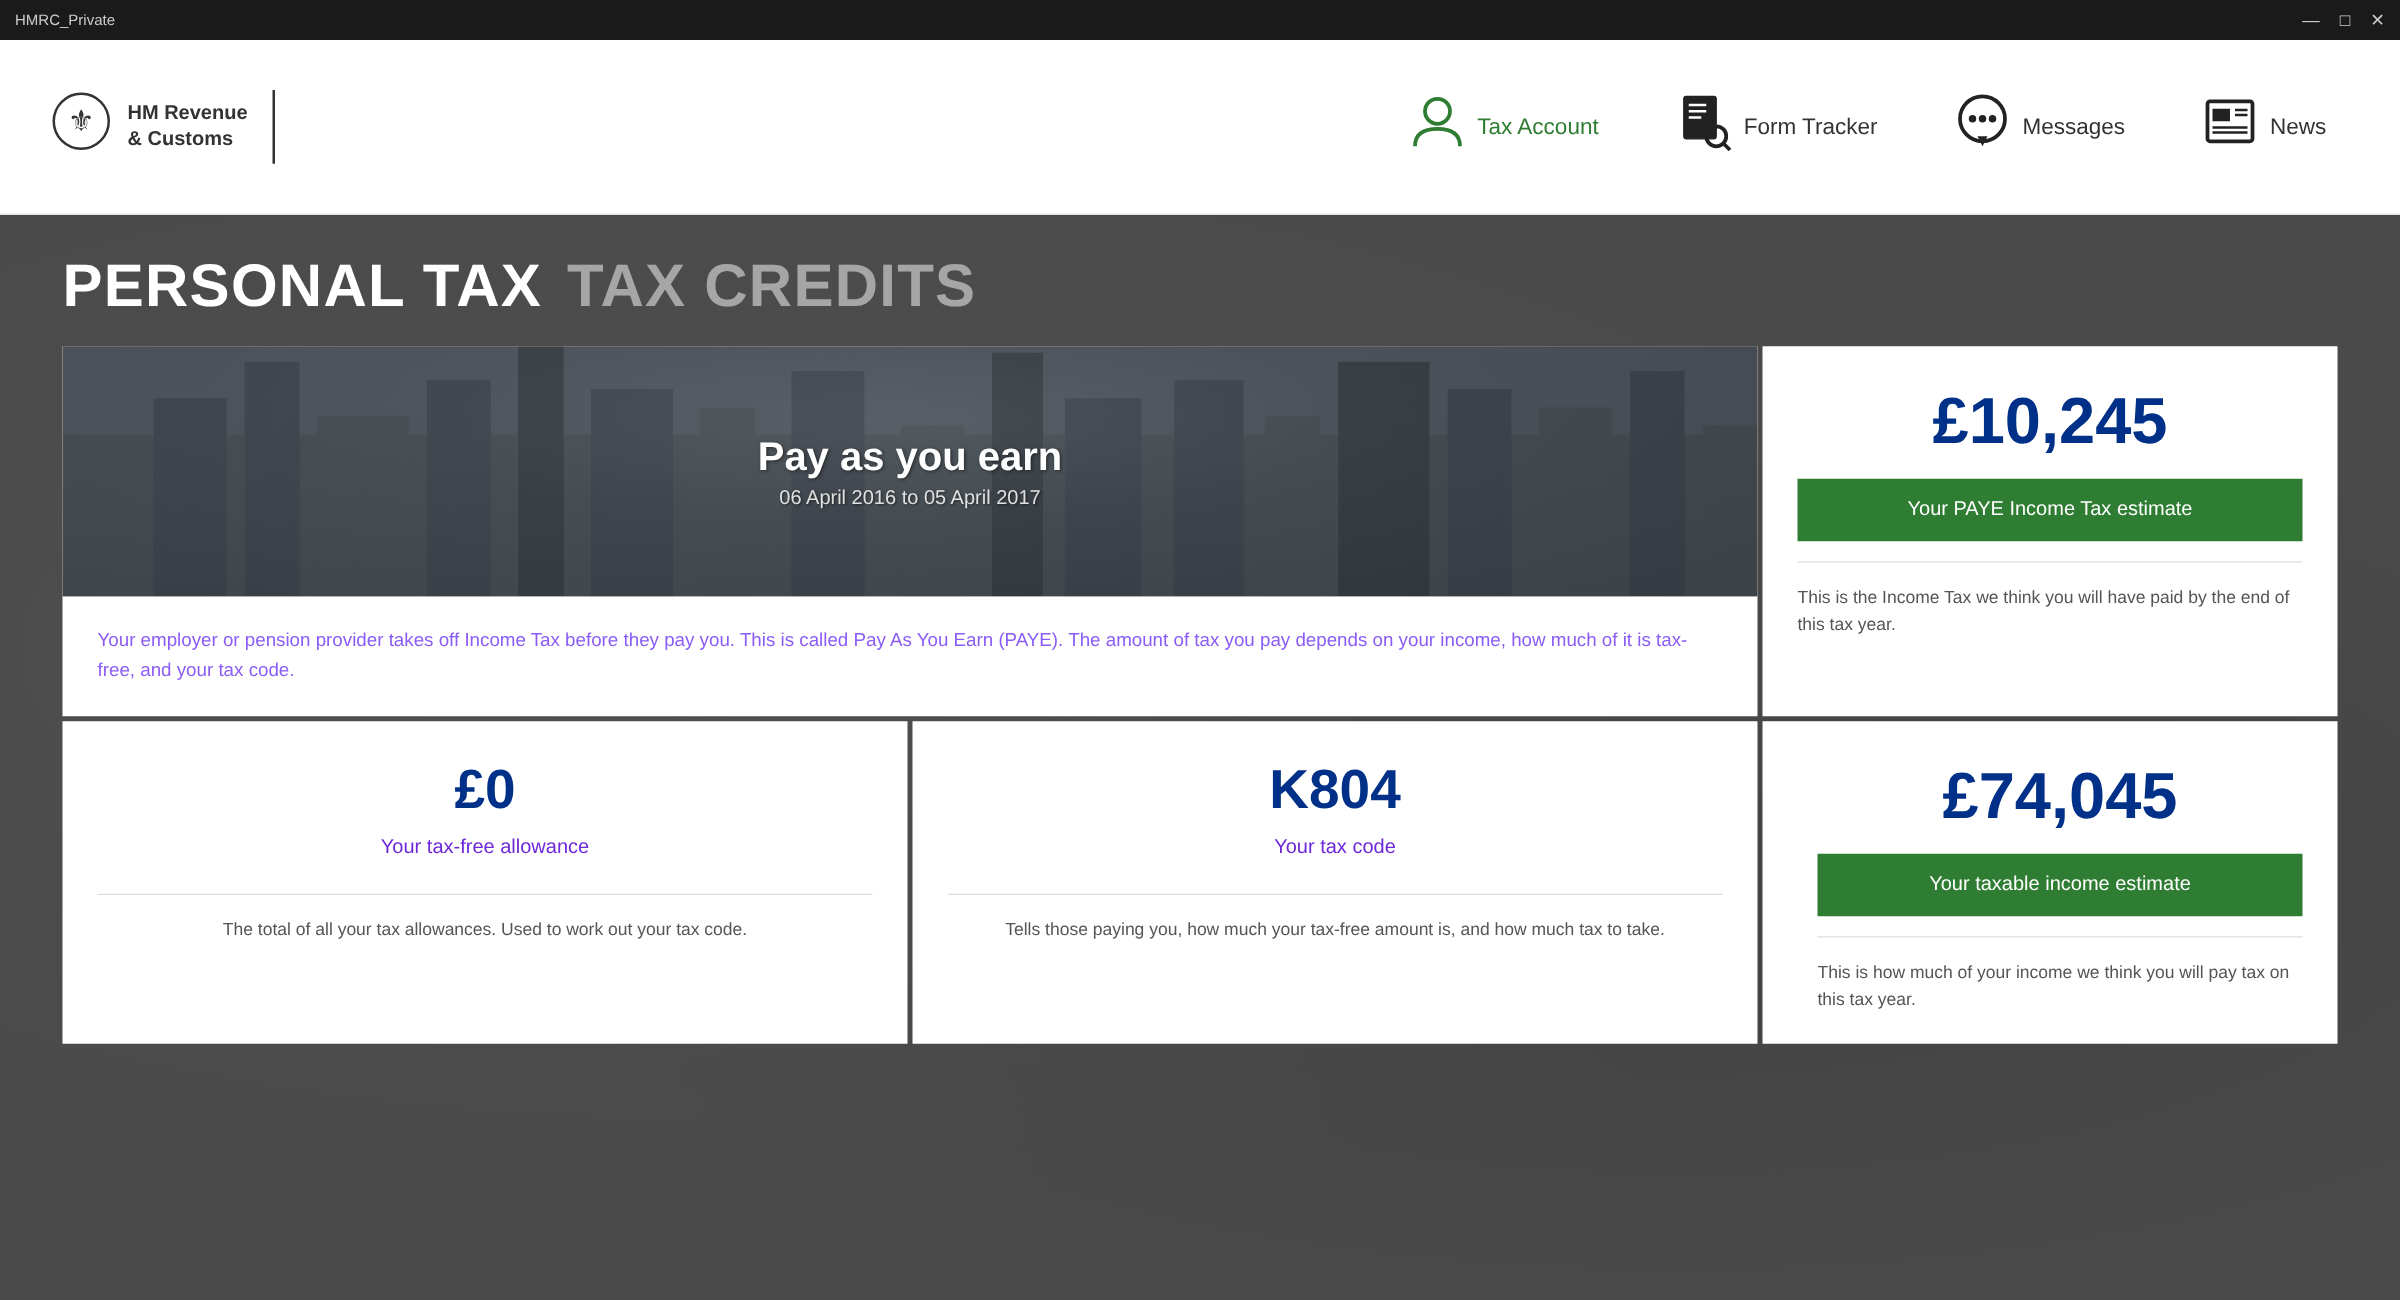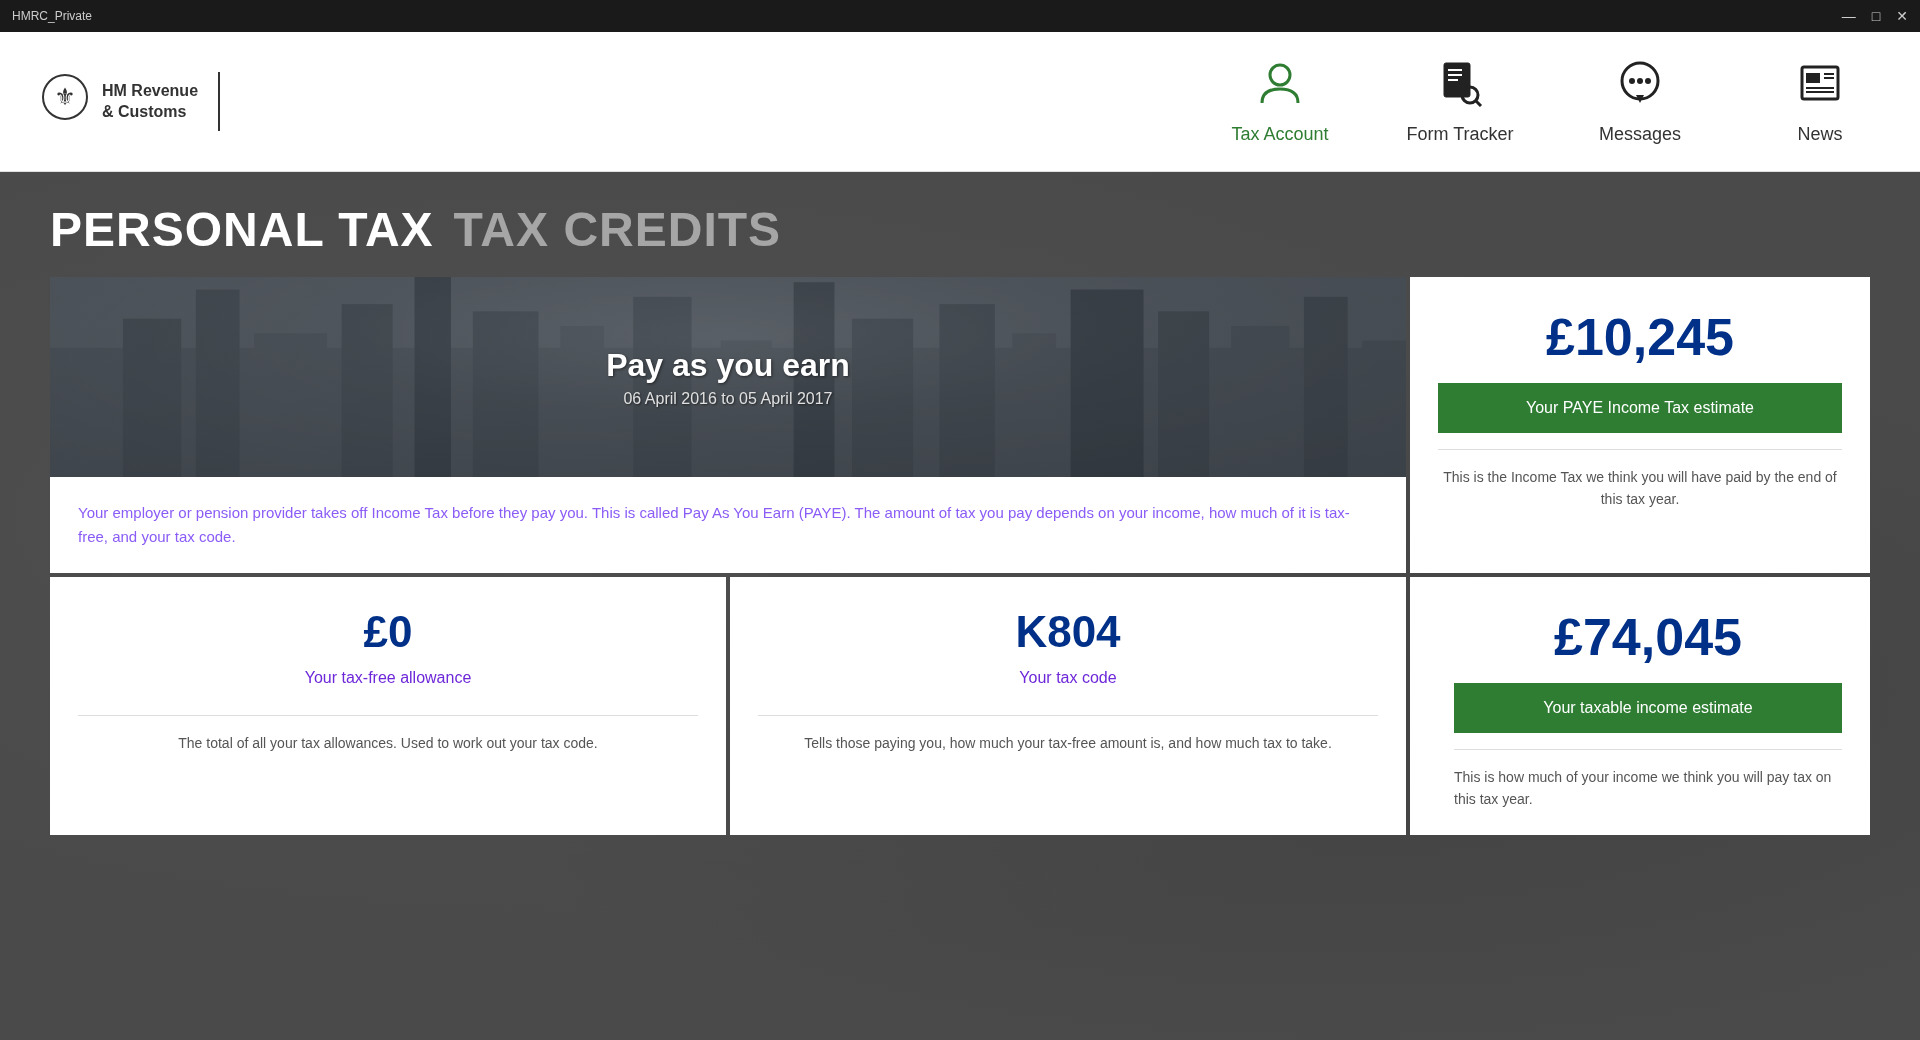--- a/index.html
+++ b/index.html
@@ -56,21 +56,21 @@
       line-height: 1.3;
     }
     .nav-section {
       display: flex;
       align-items: center;
       gap: 60px;
       margin-left: auto;
     }
     .nav-item {
       display: flex;
-      flex-direction: column;
+      flex-direction: row;
       align-items: center;
       gap: 8px;
       cursor: pointer;
       min-width: 120px;
     }
     .nav-icon {
       font-size: 40px;
       color: #333;
     }
     .nav-icon.active {
@@ -222,21 +222,21 @@
     .divider {
       width: 100%;
       height: 1px;
       background: #ddd;
       margin: 16px 0;
     }
     .estimate-desc {
       font-size: 14px;
       color: #555;
       line-height: 1.6;
-      text-align: center;
+      text-align: left;
       width: 100%;
     }
 
     
     .bottom-row {
       grid-column: 1 / 3;
       grid-row: 2;
       display: grid;
       grid-template-columns: 1fr 1fr 460px;
       gap: 4px;

